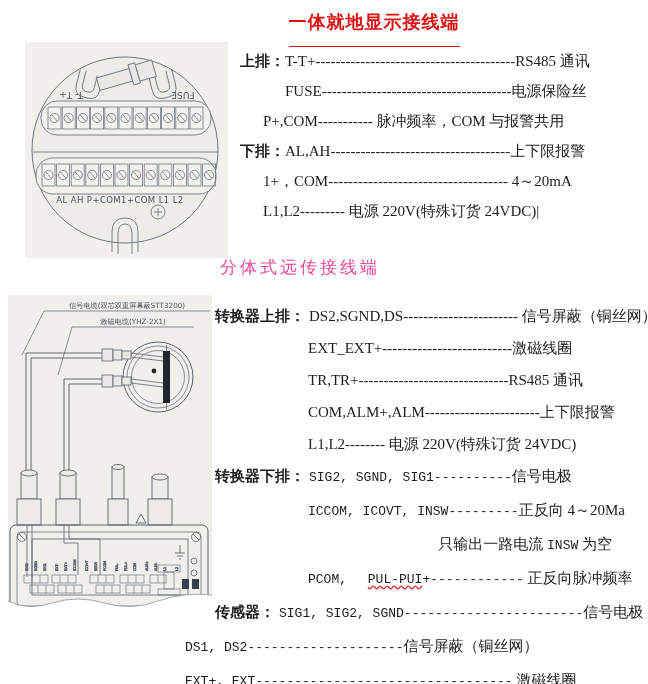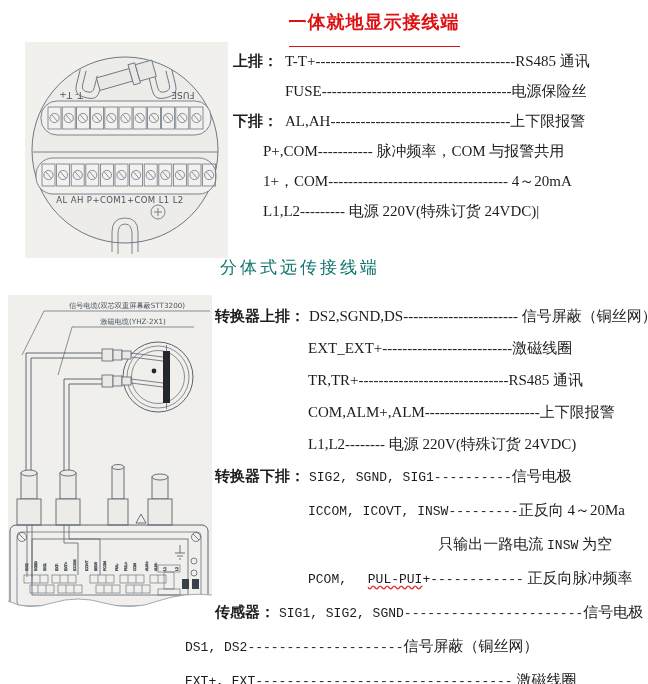--- a/index.html
+++ b/index.html
@@ -4,26 +4,26 @@
 <style>
   html,body{margin:0;padding:0;background:#ffffff;}
   body{width:648px;height:684px;position:relative;overflow:hidden;
        font-family:"Liberation Serif","DejaVu Serif",serif;color:#1c1c1c;}
   .abs{position:absolute;}
   
   .title-wrap{left:94px;top:10px;width:560px;text-align:center;}
   .title{display:inline-block;font-size:18px;font-weight:bold;color:#dd1111;
          letter-spacing:1px;border-bottom:1.6px solid #dd1111;padding-bottom:12px;}
   
-  .h2{left:220px;top:256px;font-size:17px;letter-spacing:3px;color:#0f766e;}
+  .h2{left:220px;top:256px;font-size:17px;letter-spacing:3px;color:#ec4899;}
   
   .s1{left:233px;top:46px;width:414px;font-size:15px;line-height:30px;white-space:nowrap;}
   .s2{left:185px;top:300px;width:463px;font-size:15px;line-height:32px;white-space:nowrap;}
   .ln{height:inherit;}
-  .lbl{font-weight:bold;display:inline-block;min-width:52px;}
+  .lbl{font-weight:bold;display:inline-block;min-width:52px;text-align:right;}
   .lbl.sm{min-width:30px;}
   .lbl.auto{min-width:0;margin-right:4px;}
   .pl30{padding-left:30px;}
   .plind{padding-left:123px;}
   .pcomln{padding-left:123px;}
   .noteln{text-align:right;padding-right:36px;}
   .mono{font-family:"Liberation Mono","DejaVu Sans Mono",monospace;font-size:13px;}
   .wavy{text-decoration:underline;text-decoration-style:wavy;text-decoration-color:#e03030;text-underline-offset:2px;padding-left:13px;}
   .cursor{font-weight:400;}
   
@@ -115,24 +115,24 @@
 </div>
 
 <div class="abs s1">
   <div class="ln">
     <span class="lbl">上排：</span><span>T-T+</span><span class="dash">----------------------------------------</span><span>RS485 通讯</span>
   </div>
   <div class="ln">
     <span class="lbl"></span><span>FUSE</span><span class="dash">--------------------------------------</span><span>电源保险丝</span>
   </div>
   <div class="ln">
+    <span class="lbl sm"></span><span>P+,COM</span><span class="dash">-----------</span><span> 脉冲频率，COM 与报警共用</span>
+  </div>
+  <div class="ln">
     <span class="lbl">下排：</span><span>AL,AH</span><span class="dash">------------------------------------</span><span>上下限报警</span>
-  </div>
-  <div class="ln">
-    <span class="lbl sm"></span><span>P+,COM</span><span class="dash">-----------</span><span> 脉冲频率，COM 与报警共用</span>
   </div>
   <div class="ln">
     <span class="lbl sm"></span><span>1+，COM</span><span class="dash">------------------------------------</span><span> 4～20mA</span>
   </div>
   <div class="ln">
     <span class="lbl sm"></span><span>L1,L2</span><span class="dash">---------</span><span> 电源 220V(特殊订货 24VDC)</span><span class="cursor">|</span>
   </div>
 </div>
 
 <div class="abs h2">分体式远传接线端</div>

